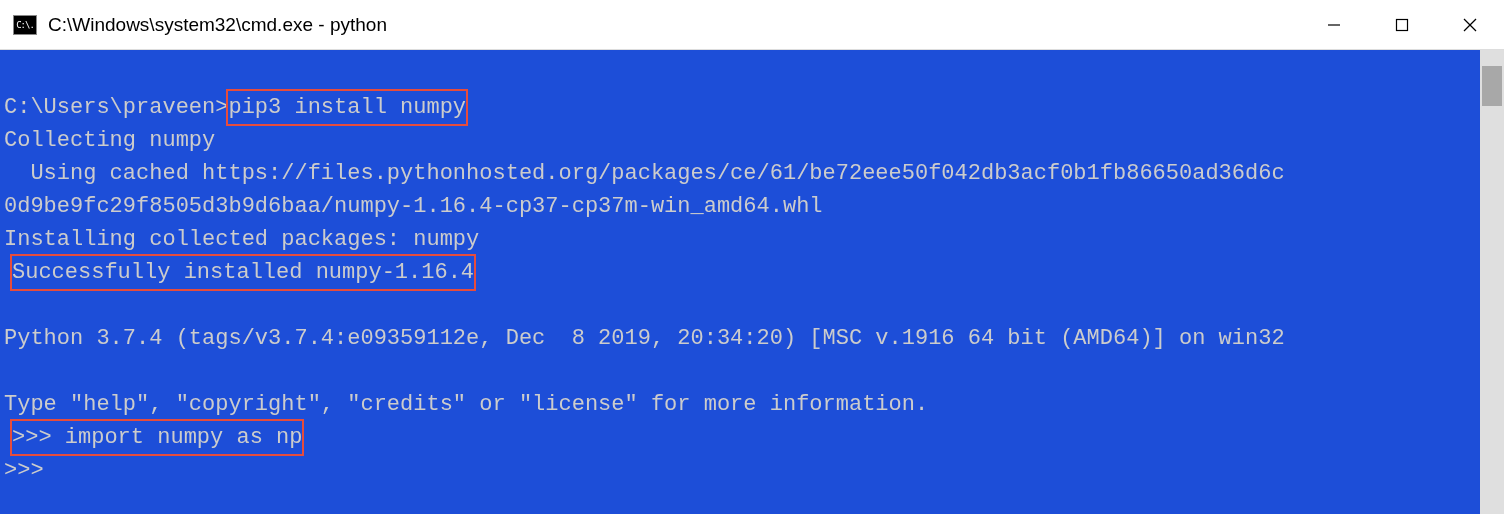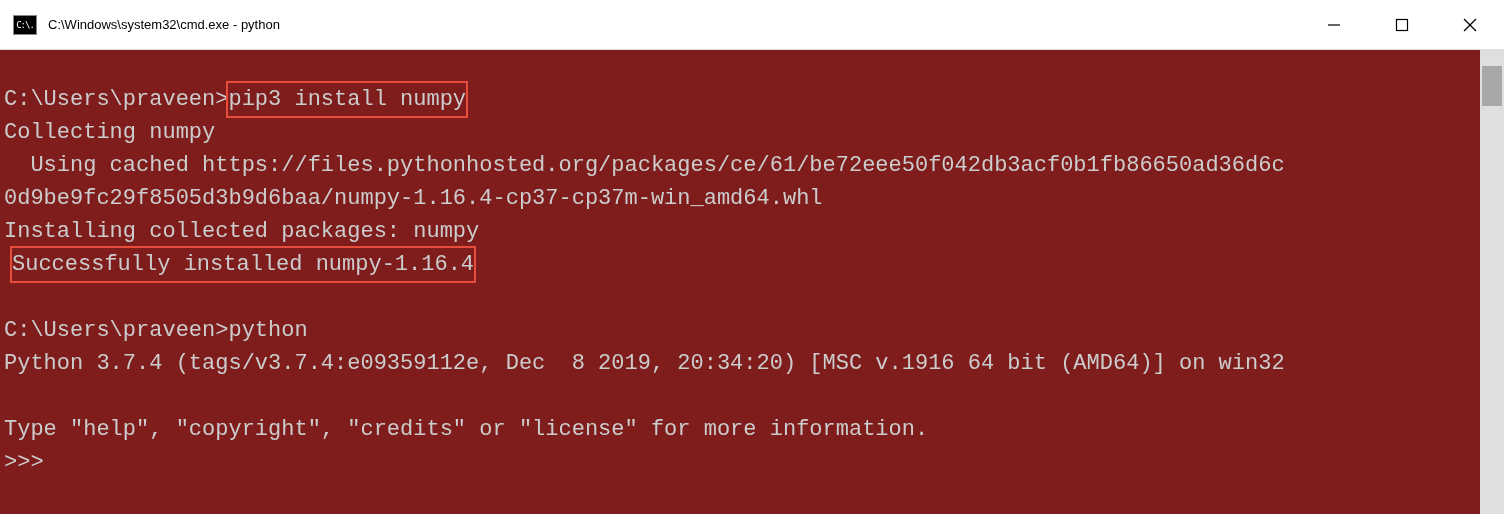--- a/index.html
+++ b/index.html
@@ -34,21 +34,21 @@
       position: relative;
       display: flex;
       align-items: center;
       justify-content: center;
       color: #fff;
       font-size: 9px;
       font-family: Consolas, monospace;
       letter-spacing: -1px;
     }
     .title-text {
-      font-size: 13px;
+      font-size: 19px;
       color: #000;
       flex: 1;
     }
     .window-controls {
       display: flex;
       height: 100%;
     }
     .win-btn {
       width: 68px;
       height: 100%;
@@ -60,26 +60,26 @@
     }
     .win-btn svg { display:block; }
     .terminal-wrap {
       position: relative;
       width: 100%;
       height: calc(100% - 50px);
       display: flex;
     }
     .terminal {
       flex: 1;
-      background: #7f1d1d;
+      background: #1d4ed8;
       color: #cccccc;
       font-family: Consolas, "Courier New", monospace;
       font-size: 22px;
       line-height: 33px;
-      padding: 0 4px 4px 4px;
+      padding: 8px 4px 4px 4px;
       white-space: pre;
       overflow: hidden;
       position: relative;
     }
     .scrollbar {
       width: 24px;
       background: #dfdfdf;
       position: relative;
     }
     .scroll-thumb {
@@ -127,18 +127,18 @@
           <line x1="1" y1="1" x2="13" y2="13" stroke="#000" stroke-width="1.2"></line>
           <line x1="13" y1="1" x2="1" y2="13" stroke="#000" stroke-width="1.2"></line>
         </svg>
     </div>
   </div>
 </div>
 
 <div class="terminal-wrap">
 <div class="terminal"><span class="line">
 </span><span class="line"><span>C:\Users\praveen&gt;</span><span class="hl">pip3 install numpy</span></span><span class="line">Collecting numpy</span><span class="line">  Using cached https://files.pythonhosted.org/packages/ce/61/be72eee50f042db3acf0b1fb86650ad36d6c</span><span class="line">0d9be9fc29f8505d3b9d6baa/numpy-1.16.4-cp37-cp37m-win_amd64.whl</span><span class="line">Installing collected packages: numpy</span><span class="line"><span class="hl-block">Successfully installed numpy-1.16.4</span></span><span class="line">
-</span><span class="line"><span>C:\Users\praveen&gt;</span><span>python</span></span><span class="line">Python 3.7.4 (tags/v3.7.4:e09359112e, Dec  8 2019, 20:34:20) [MSC v.1916 64 bit (AMD64)] on win32</span><span class="line">
-</span><span class="line">Type "help", "copyright", "credits" or "license" for more information.</span><span class="line">&gt;&gt;&gt;</span></div>
+</span><span class="line">Python 3.7.4 (tags/v3.7.4:e09359112e, Dec  8 2019, 20:34:20) [MSC v.1916 64 bit (AMD64)] on win32</span><span class="line">
+</span><span class="line">Type "help", "copyright", "credits" or "license" for more information.</span><span class="line"><span class="hl-block"><span>&gt;&gt;&gt; </span><span>import numpy as np</span></span></span><span class="line">&gt;&gt;&gt;</span></div>
   <div class="scrollbar">
     <div class="scroll-thumb"></div>
   </div>
 </div>
 
 </body></html>

